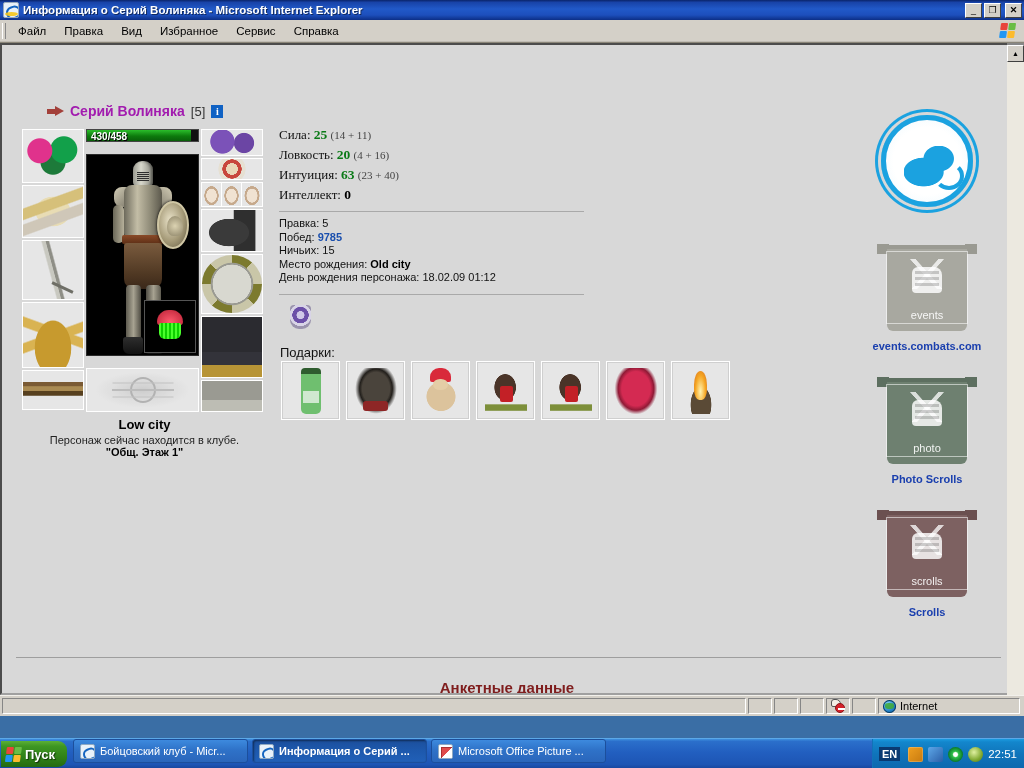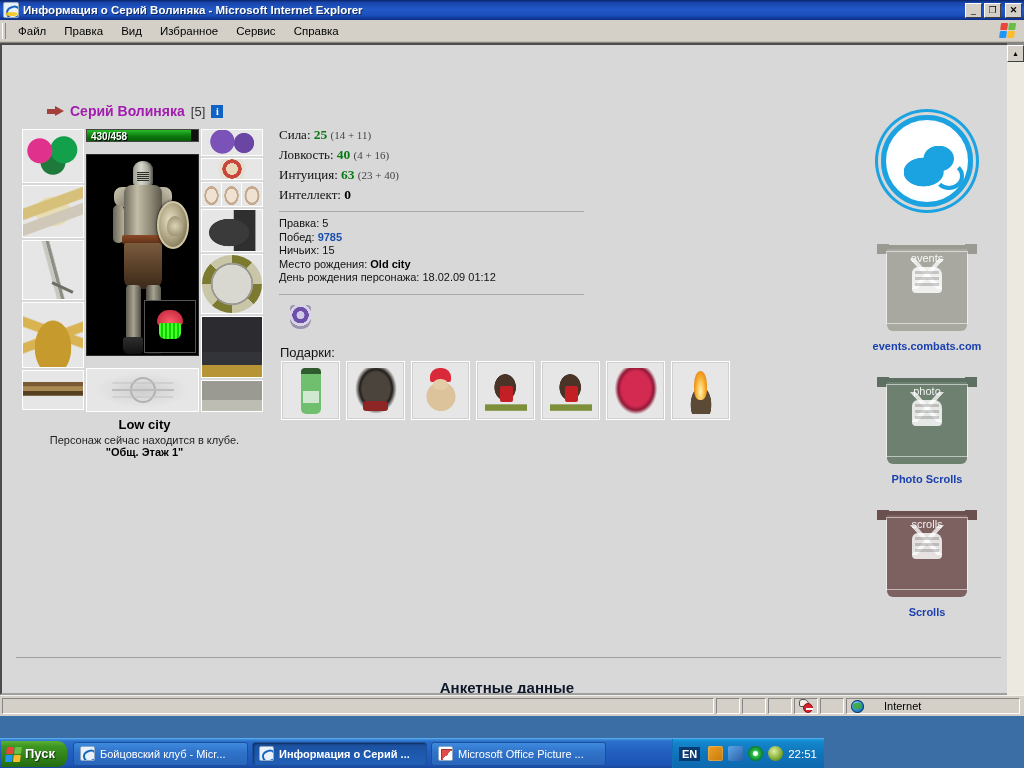--- a/index.html
+++ b/index.html
@@ -112,21 +112,21 @@
     border-top: 1px solid #f2f0eb;
     padding: 2px 2px;
   }
   .sb-panel {
     border: 1px solid; border-color: #868686 #fff #fff #868686;
     margin-right: 2px; display: flex; align-items: center;
     padding: 0 4px; background: #d4d0c8;
   }
   .sb-panel.grow { flex: 1 1 auto; }
   .sb-panel.sm { width: 24px; }
-  .sb-panel.zone { width: 174px; gap: 20px; }
+  .sb-panel.zone { width: 142px; gap: 4px; }
   .globe {
     width: 13px; height: 13px; border-radius: 50%;
     background: radial-gradient(circle at 35% 30%, #7fd3f7, #1f7fc4 60%, #0f4f85);
     box-shadow: inset 0 0 0 1px #0b3a63;
     position: relative; flex: 0 0 13px;
   }
   .globe::after {
     content:""; position:absolute; left:2px; top:3px; width:9px; height:6px;
     background:#3ea832; border-radius:40%; opacity:.85;
   }
@@ -140,23 +140,23 @@
   .noentry .circ {
     position:absolute; right:0; bottom:0; width:10px; height:10px; border-radius:50%;
     background:#d4232a; border:1px solid #8d1318;
   }
   .noentry .circ::after{
     content:""; position:absolute; left:1.5px; top:4px; width:7px; height:2px; background:#fff;
   }
 
   
   #taskbar {
-    position: absolute; left: 0; bottom: 0; width: 824px; height: 30px;
+    position: absolute; left: 0; bottom: 0; width: 1024px; height: 30px;
     background: linear-gradient(to bottom,#3f92e0 0%,#2b6fcb 8%,#225fc0 45%,#1d55b4 88%,#1848a0 100%);
-    display: flex; align-items: center;
+    display: flex; 
     border-top: 1px solid #5ba8e8;
   }
   #startbtn {
     height: 26px; margin: 2px 6px 2px 1px;
     background: linear-gradient(to bottom,#5cb035 0%,#3e9622 20%,#2d7d16 70%,#246a11 100%);
     border-radius: 0 9px 9px 0;
     display: flex; align-items: center; gap: 4px; padding: 0 12px 0 5px;
     color: #fff; font-weight: bold; font-size: 13px;
     text-shadow: 1px 1px 1px rgba(0,0,0,.6);
     cursor: default;
@@ -445,21 +445,21 @@
   }
   .banner .rod::before { left: 0; }
   .banner .rod::after { right: 0; }
   .banner .cloth {
     position: absolute; left: 10px; top: 8px; width: 80px; height: 82px;
     border-radius: 0 0 6px 6px;
   }
   .banner .inner {
     position: absolute; left: 9px; top: 10px; right: 9px; bottom: 12px;
     border: 1px solid rgba(255,255,255,.55);
-    display: flex; justify-content: center;
+    display: flex; align-items: flex-end; justify-content: center;
   }
   .banner .word {
     font-size: 11px; color: rgba(255,255,255,.9); margin-bottom: 2px;
     font-family: "Liberation Sans", sans-serif;
   }
   .banner .fist {
     position: absolute; left: 50%; top: 26px; transform: translateX(-50%);
     width: 30px; height: 26px; background: rgba(255,255,255,.82); border-radius: 6px 8px 4px 4px;
   }
   .banner .fist::after {
@@ -480,21 +480,21 @@
     background:
       linear-gradient(48deg, transparent 45%, rgba(255,255,255,.75) 46% 52%, transparent 53%),
       linear-gradient(-48deg, transparent 45%, rgba(255,255,255,.75) 46% 52%, transparent 53%);
   }
   .banner-link { font-size: 11px; font-weight: bold; color: #1a3fae; }
 
   
   #bottom-sep { position: absolute; left: 14px; top: 612px; width: 985px; height: 1px; background: #9e9e9e; }
   #profile-title {
     position: absolute; left: 0; top: 634px; width: 1010px; text-align: center;
-    font-size: 15px; font-weight: bold; color: #0f172a;
+    font-size: 15px; font-weight: bold; color: #7f1d1d;
   }
 </style>
 </head>
 <body>
 
 <div id="window">
 
   <div id="titlebar">
     <span class="ie-ico"></span>
     <span id="title-text">Информация о Серий Волиняка - Microsoft Internet Explorer</span>
@@ -620,21 +620,21 @@
         </div>
 
         <div id="stats">
           <div class="stat-row">
             <span>Сила:</span>
             <span class="val">25</span>
             <span class="paren">(14 + 11)</span>
           </div>
           <div class="stat-row">
             <span>Ловкость:</span>
-            <span class="val">40</span>
+            <span class="val">20</span>
             <span class="paren">(4 + 16)</span>
           </div>
           <div class="stat-row">
             <span>Интуиция:</span>
             <span class="val">63</span>
             <span class="paren">(23 + 40)</span>
           </div>
           <div class="stat-row">
             <span>Интеллект:</span>
             <span class="val plain">0</span>

